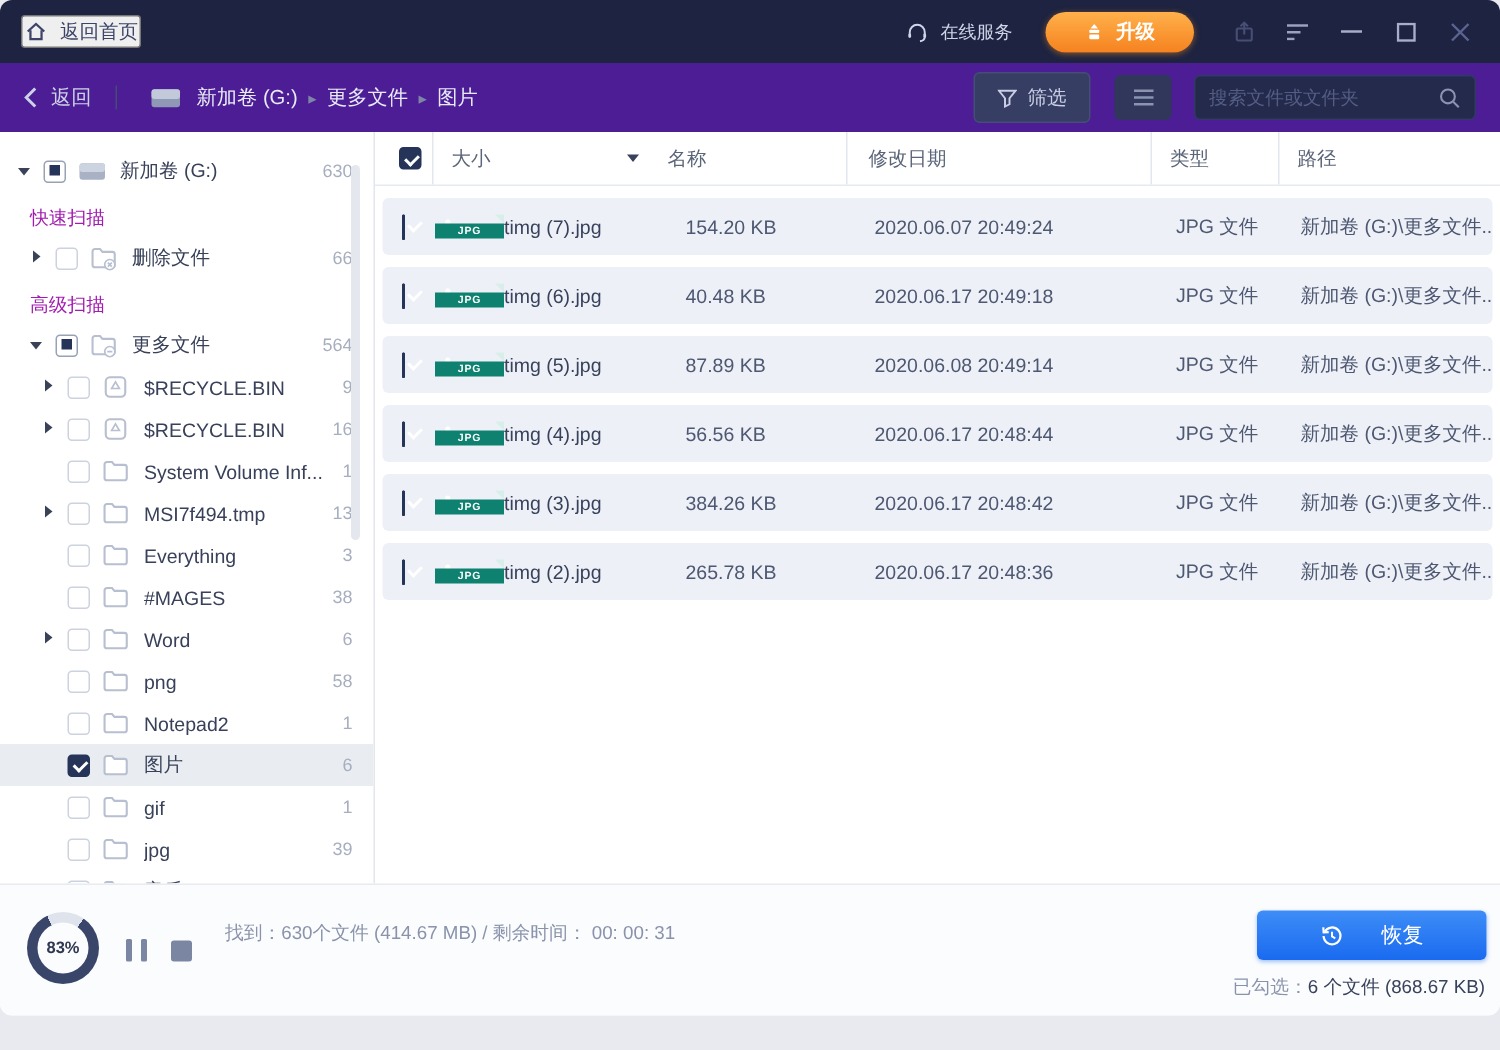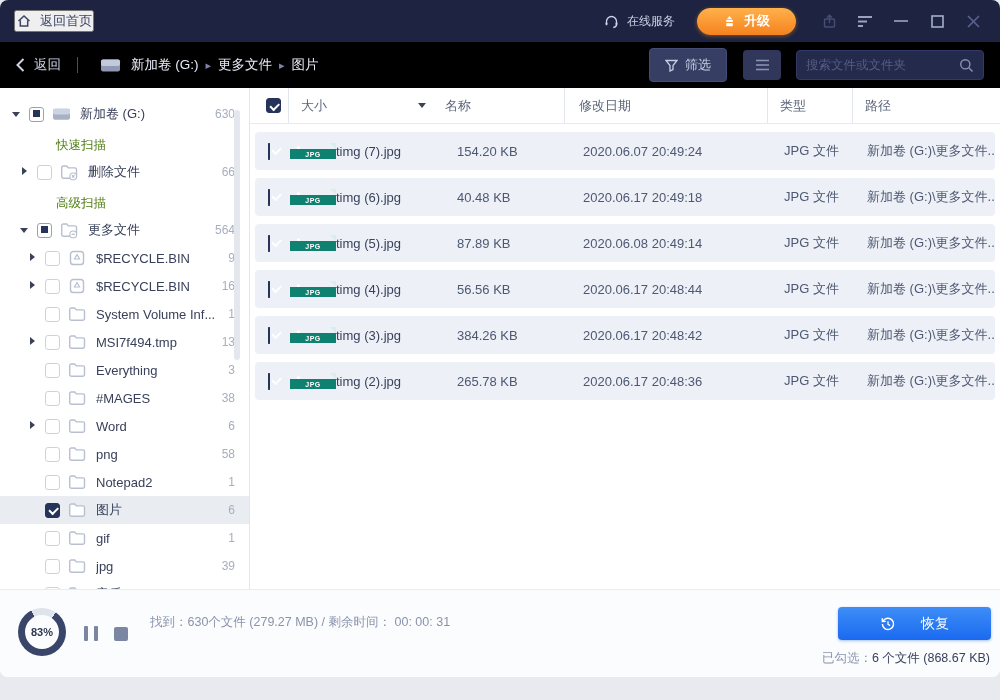--- a/index.html
+++ b/index.html
@@ -15,21 +15,21 @@
   .tb-spacer { flex:1; }
   .online { display:flex; align-items:center; gap:7px; color:#cfd4e8; font-size:12px; margin-right:22px; }
   .upgrade { height:27px; padding:0 26px; border-radius:14px; border:none;
              background:linear-gradient(180deg,#ffb14b,#f5821f);
              color:#fff; font-size:13px; font-weight:bold; display:flex; align-items:center; gap:8px;
              box-shadow:0 1px 4px rgba(247,140,30,.5); }
   .winicons { display:flex; align-items:center; gap:10px; margin-left:20px; }
   .wbtn { width:26px; height:26px; display:flex; align-items:center; justify-content:center; background:none; border:none; }
 
   
-  .crumbbar { height:46px; background:#000000; display:flex; align-items:center; padding:0 16px; flex:0 0 auto; }
+  .crumbbar { height:46px; background:#4c1d95; display:flex; align-items:center; padding:0 16px; flex:0 0 auto; }
   .back { display:flex; align-items:center; gap:9px; color:#ccd2e6; font-size:13.5px; background:none; border:none; }
   .vsep { width:1px; height:16px; background:#454c72; margin:0 14px 0 16px; }
   .crumb-drive { margin:0 10px 0 8px; }
   .crumb { color:#e8ebf7; font-size:13.5px; background:none; border:none; }
   .crumb-chev { color:#7d85a8; font-size:11px; margin:0 7px; }
   .cb-spacer { flex:1; }
   .filterbtn { height:30px; padding:16px 15px; border-radius:4px; background:#363e64; border:1px solid #454d77;
                color:#c8cee3; font-size:13px; display:flex; align-items:center; gap:7px; margin-right:16px; }
   .viewbtn { width:38px; height:30px; border-radius:4px; background:#30375b; border:none;
              display:flex; align-items:center; justify-content:center; margin-right:15px; }
@@ -44,21 +44,21 @@
 
   
   .sidebar { width:250px; flex:0 0 auto; border-right:1px solid #e3e6ed; padding-top:12px;
              position:relative; overflow:hidden; }
   .tree-item { height:28px; display:flex; align-items:center; padding-right:14px; font-size:13px; color:#39415a; }
   .tree-item.lvl0 { padding-left:12px; }
   .tree-item.lvl1 { padding-left:20px; }
   .tree-item.lvl2 { padding-left:28px; }
   .tree-item.selected { background:#e9edf2; }
   .tree-section { height:30px; display:flex; align-items:flex-end; padding:0 14px 4px 20px;
-                  color:#4d7c0f; font-size:12.5px;margin-left:36px; }
+                  color:#a21caf; font-size:12.5px; }
   .arrow { width:10px; height:10px; margin-right:7px; flex:0 0 auto; position:relative; }
   .arrow.down::after { content:""; position:absolute; left:0; top:3px;
                        border-left:4.5px solid transparent; border-right:4.5px solid transparent;
                        border-top:5.5px solid #3a4258; }
   .arrow.right::after { content:""; position:absolute; left:2px; top:0;
                         border-top:4.5px solid transparent; border-bottom:4.5px solid transparent;
                         border-left:5.5px solid #3a4258; }
   .cb { width:15px; height:15px; border-radius:3px; flex:0 0 auto; margin-right:8px; position:relative; }
   .cb.none { border:1.5px solid #ccd2de; background:#fff; }
   .cb.partial { border:1.5px solid #99a1b5; background:#fff; }
@@ -593,21 +593,21 @@
   <div class="bottombar">
     <div class="ring">
       <div class="ring-hole">83%</div>
     </div>
     <button class="pausebtn">
         <i></i>
         <i></i>
       </button>
     <button class="stopbtn"></button>
     <div class="scanstatus">
-      <div class="scan-detail">找到：630个文件 (279.27 MB) / 剩余时间：  00: 00: 31</div>
+      <div class="scan-detail">找到：630个文件 (414.67 MB) / 剩余时间：  00: 00: 31</div>
     </div>
     <button class="recoverbtn">
       <span>
         <svg width="16" height="16" viewBox="0 0 16 16" fill="none" stroke="#fff" stroke-width="1.5">
           <path d="M3.1 5.2 A5.6 5.6 0 1 1 2.4 8"></path>
           <path d="M2.2 2.2 L2.4 5.6 L5.8 5.4" stroke-width="1.4"></path>
           <path d="M8 5.2 V8.3 L10.2 9.6" stroke-width="1.3"></path>
         </svg>
       </span>
       <span>恢复</span>

